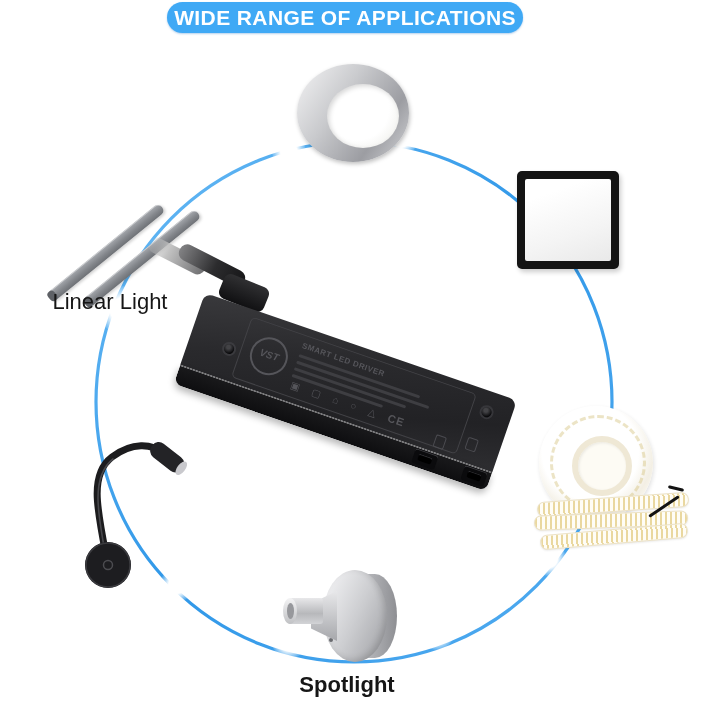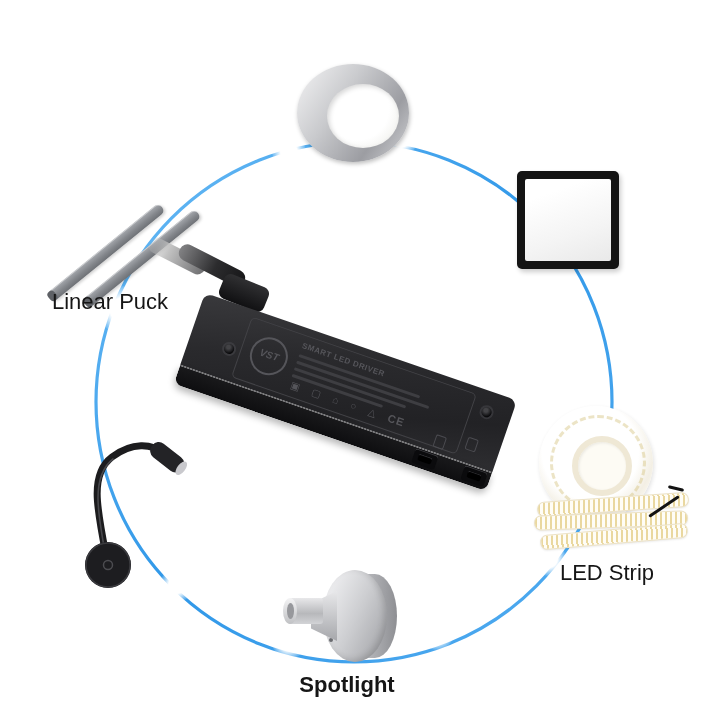--- a/index.html
+++ b/index.html
@@ -128,33 +128,34 @@
   </svg>
 
   <div class="fade" style="left:272px;top:135px;"></div>
   <div class="fade" style="left:384px;top:122px;"></div>
   <div class="fade" style="left:98px;top:286px;width:48px;height:48px;"></div>
   <div class="fade" style="left:160px;top:568px;"></div>
   <div class="fade" style="left:272px;top:625px;"></div>
   <div class="fade" style="left:420px;top:616px;"></div>
   <div class="fade" style="left:532px;top:542px;"></div>
 
+  <div class="abs banner" style="z-index:6;">WIDE RANGE OF APPLICATIONS</div>
 
   <div class="abs puck">
     <div class="ring"></div>
     <div class="face"></div>
   </div>
 
   <div class="abs panel">
     <div class="face"></div>
   </div>
 
   <div class="bar bar1"></div>
   <div class="bar bar2"></div>
-  <div class="app-label" style="left:30px;top:289px;width:160px;">Linear Puck</div>
+  <div class="app-label" style="left:30px;top:289px;width:160px;">Linear Light</div>
 
   <div class="abs cable-tip"></div>
   <div class="abs cable"></div>
   <div class="abs boot"></div>
   <div class="abs driver">
     <div class="top">
       <div class="dlabel">
         <div class="dlogo">VST</div>
         <div class="dtext">
           <div class="dtitle">SMART LED DRIVER</div>
@@ -185,21 +186,20 @@
 
   <div class="abs coil">
     <div class="rim"></div>
     <div class="hole"></div>
   </div>
   <div class="strip-row srow1"></div>
   <div class="strip-row srow2"></div>
   <div class="strip-row srow3"></div>
   <div class="abs wire1"></div>
   <div class="abs wire2"></div>
-  <div class="app-label" style="left:527px;top:560px;width:160px;">LED Strip</div>
 
   <svg class="abs reading" width="150" height="180" viewBox="0 0 150 180">
     <path d="M 48,150 C 38,98 28,60 52,42 C 72,27 92,28 104,39" fill="none" stroke="#1c1c1e" stroke-width="7" stroke-linecap="round"></path>
     <path d="M 47,148 C 38,100 30,62 53,44" fill="none" stroke="#48484c" stroke-width="1.6" stroke-linecap="round"></path>
     <g transform="rotate(38 106 42)">
       <rect x="88" y="33" width="38" height="17" rx="8" fill="#232326"></rect>
       <ellipse cx="125" cy="41.5" rx="4" ry="8" fill="#c9c9cd"></ellipse>
     </g>
     <circle cx="48" cy="150" r="23" fill="#1d1d20"></circle>
     <circle cx="48" cy="150" r="22" fill="none" stroke="#3a3a3e" stroke-width="1.5"></circle>

